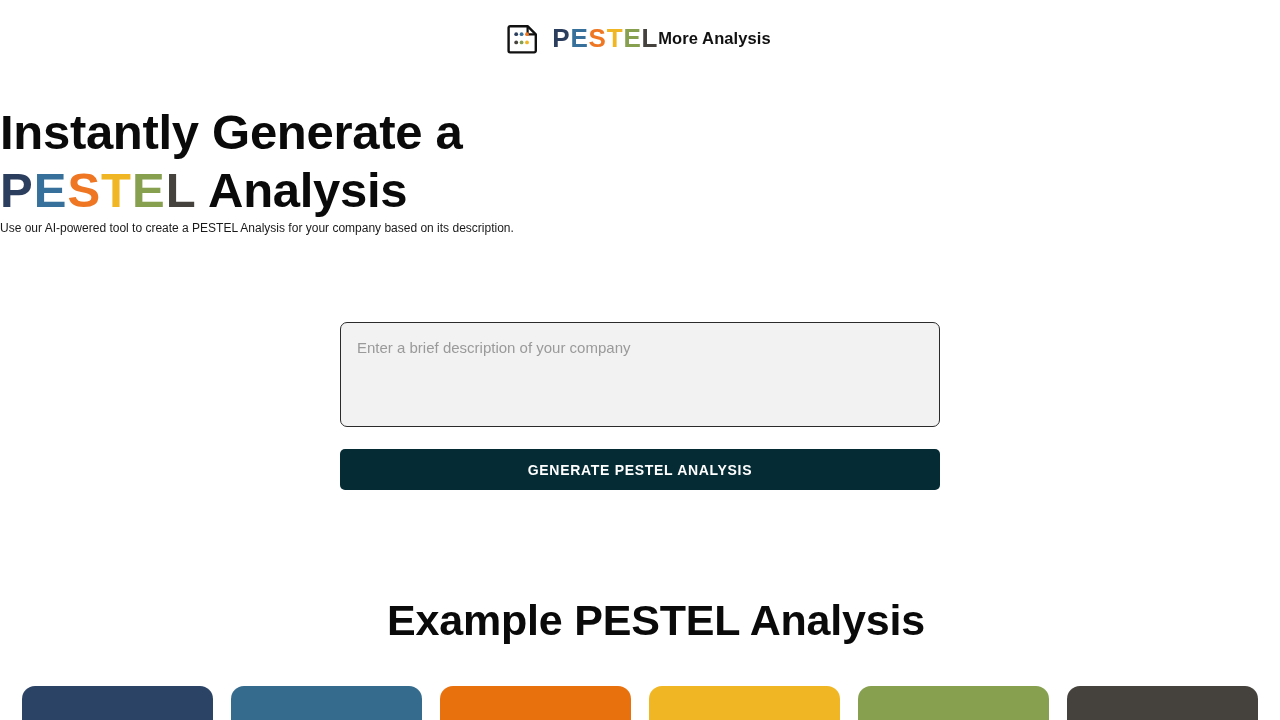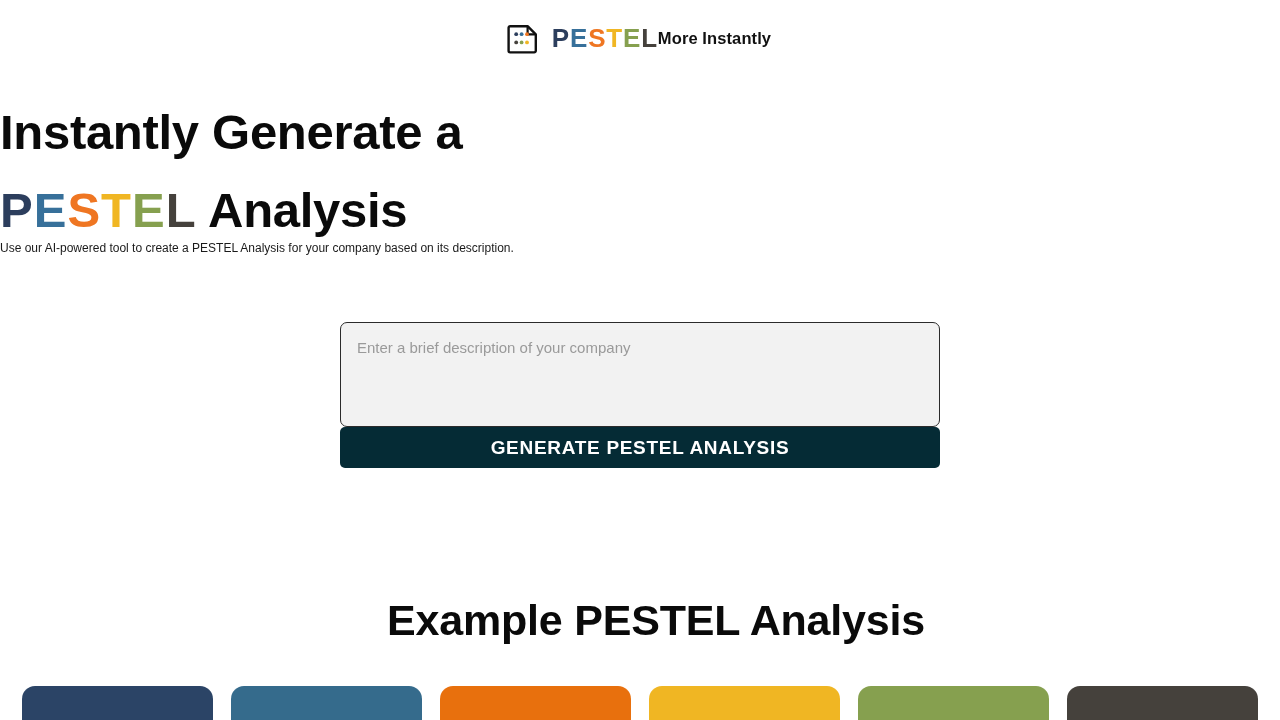--- a/index.html
+++ b/index.html
@@ -73,21 +73,20 @@
 
   .hero-title {
     font-size: 49px;
     font-weight: 700;
     line-height: 1.18;
     letter-spacing: -0.3px;
     color: #0a0a0a;
   }
 
   .hero-title-line2 {
-    margin-top: 20px;
     font-size: 49px;
     font-weight: 700;
     line-height: 1.18;
     letter-spacing: -0.3px;
     color: #0a0a0a;
   }
   .hero-title-line2 .pestel-word { letter-spacing: 1px; }
 
   .hero-sub {
     font-size: 12px;
@@ -118,26 +117,27 @@
     resize: none;
     outline: none;
     line-height: 1.4;
   }
   .desc-input::placeholder { color: #9a9a9a; }
 
   .generate-btn {
     display: block;
     width: 600px;
     height: 41px;
+    margin-top: 22px;
     background: #052b35;
     color: #ffffff;
     border: none;
     border-radius: 5px;
     font-family: "Liberation Sans", "DejaVu Sans", sans-serif;
-    font-size: 19px;
+    font-size: 14px;
     font-weight: 700;
     letter-spacing: 0.7px;
     cursor: pointer;
   }
 
   
   .examples-heading {
     position: absolute;
     top: 596px;
     left: 16px;
@@ -178,21 +178,21 @@
         <circle cx="14.6" cy="12.2" r="1.9" fill="#37709a"></circle>
         <circle cx="20.0" cy="12.2" r="1.9" fill="#ef7622"></circle>
         <circle cx="9.2" cy="20.4" r="1.9" fill="#45413c"></circle>
         <circle cx="14.6" cy="20.4" r="1.9" fill="#86a04f"></circle>
         <circle cx="20.0" cy="20.4" r="1.9" fill="#f0b623"></circle>
       </svg>
     </span>
     <span class="brand-word"><span style="color: rgb(44, 62, 93);">P</span><span style="color: rgb(55, 112, 154);">E</span><span style="color: rgb(239, 118, 34);">S</span><span style="color: rgb(240, 182, 35);">T</span><span style="color: rgb(134, 160, 79);">E</span><span style="color: rgb(69, 65, 60);">L</span></span>
   </a>
 
-  <a class="nav-link" href="#">More Instantly</a>
+  <a class="nav-link" href="#">More Analysis</a>
 </header>
 
 <section class="hero">
   <h1 class="hero-title">Instantly Generate a</h1>
 
   <div class="hero-title-line2">
     <span class="pestel-word"><span style="color: rgb(44, 62, 93);">P</span><span style="color: rgb(55, 112, 154);">E</span><span style="color: rgb(239, 118, 34);">S</span><span style="color: rgb(240, 182, 35);">T</span><span style="color: rgb(134, 160, 79);">E</span><span style="color: rgb(69, 65, 60);">L</span></span><span> Analysis</span>
   </div>
 
   <p class="hero-sub">Use our AI-powered tool to create a PESTEL Analysis for your company based on its description.</p>

